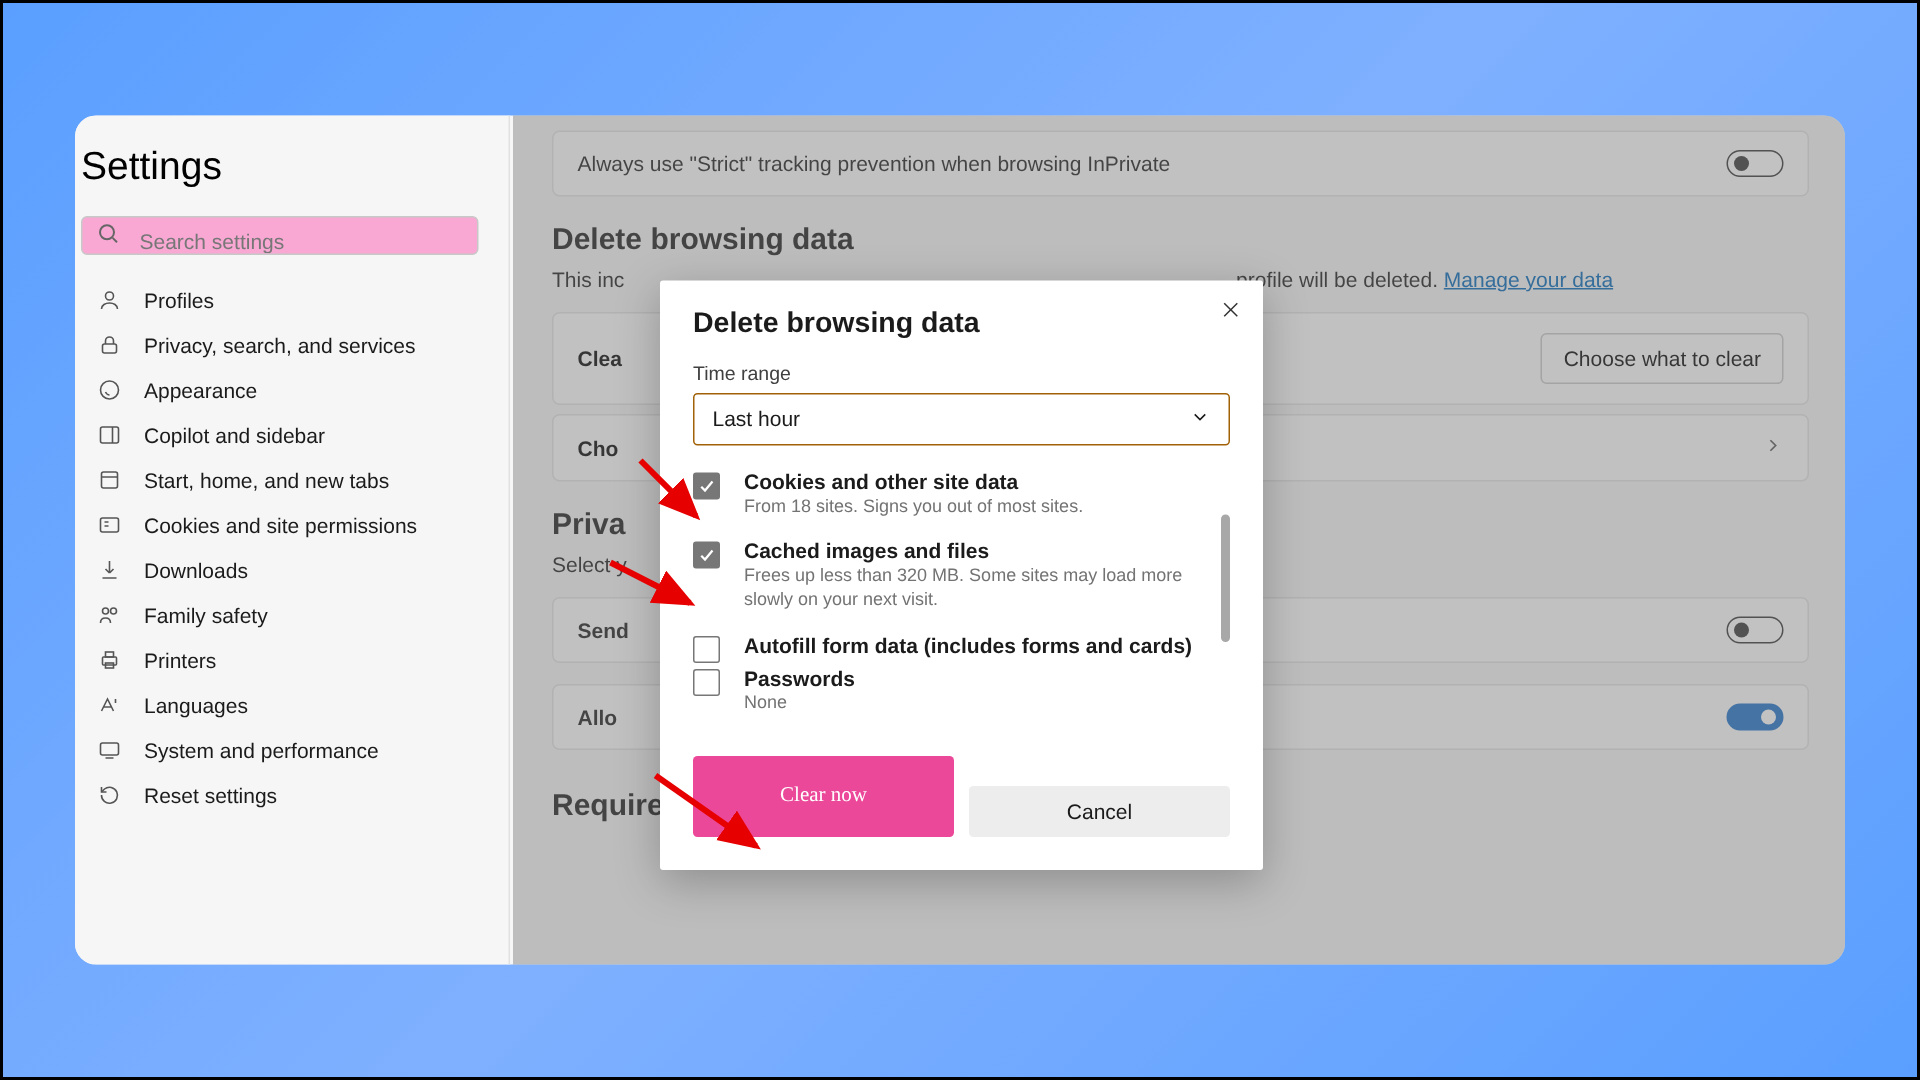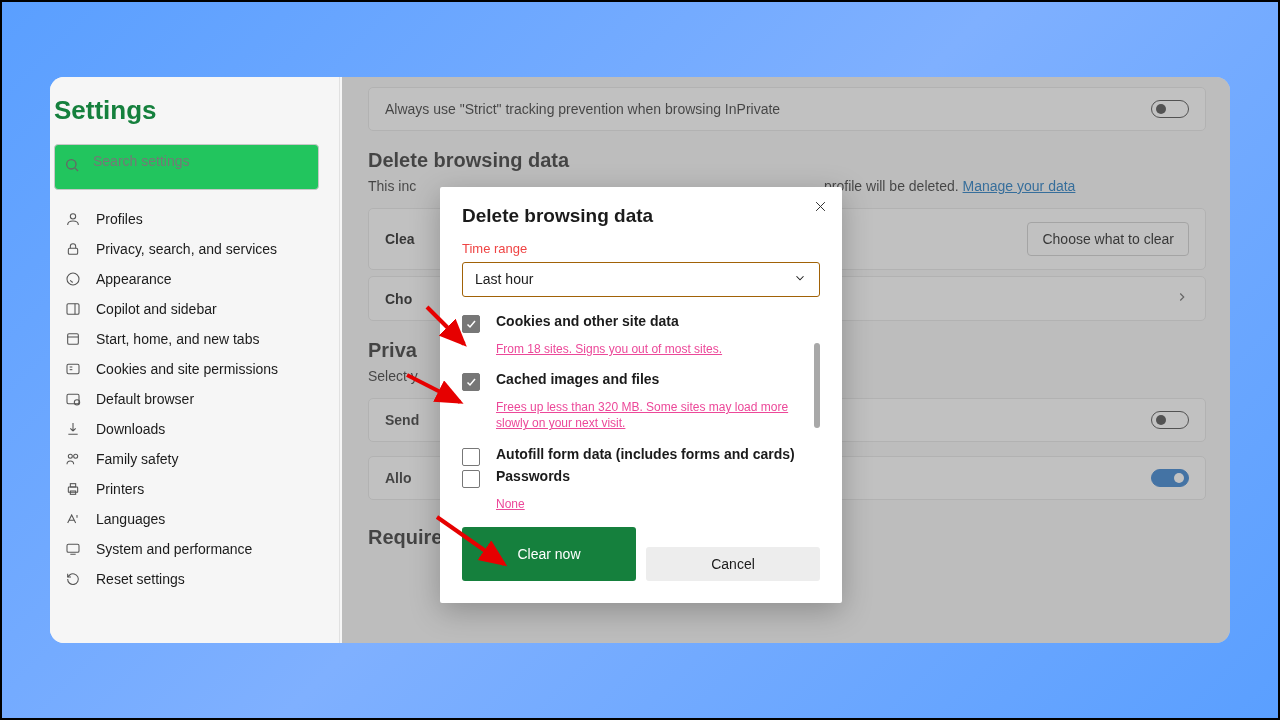--- a/index.html
+++ b/index.html
@@ -1,22 +1,22 @@
 <!DOCTYPE html>
 <html><head>
 <meta charset="utf-8">
 <style>
   * { box-sizing: border-box; margin: 0; padding: 0; font-family: 'Segoe UI', Arial, sans-serif; }
   body { width: 1280px; height: 720px; overflow: hidden; background: linear-gradient(135deg, #5a9fff 0%, #7fb0ff 50%, #5a9fff 100%); position: relative; border: 2px solid #000; }
   .app-window { position: absolute; top: 75px; left: 48px; right: 48px; bottom: 75px; background: #f6f6f6; border-radius: 14px; overflow: hidden; display: flex; }
   
   .sidebar { width: 290px; background: #f6f6f6; border-right: 1px solid #e1e1e1; padding: 18px 16px 0 0; overflow: hidden; }
-  .sidebar h1 { font-size: 26px; font-weight: 700; color: #15803d; margin: 0 0 18px 4px; }
+  .sidebar h1 { font-size: 26px; font-weight: 400; color: #000000; margin: 0 0 18px 4px; }
   .search-wrap { position: relative; margin: 0 4px 14px 4px; }
-  .search-input { width: 100%; padding: 8px 10px 20px 38px; border: 1px solid #c8c8c8; border-radius: 4px; background: #22c55e; font-size: 14px; color: #555; }
+  .search-input { width: 100%; padding: 8px 10px 0 38px; border: 1px solid #c8c8c8; border-radius: 4px; background: #f9a8d4; font-size: 14px; color: #555; }
   .search-input::placeholder { color: #777; }
   .search-icon { position: absolute; left: 10px; top: 50%; transform: translateY(-50%); color: #666; }
   .nav-list { list-style: none; }
   .nav-list li { display: flex; align-items: center; gap: 14px; padding: 7px 10px 7px 14px; font-size: 14px; color: #1b1b1b; cursor: pointer; }
   .nav-list li .nav-icon { width: 18px; color: #555; display: inline-flex; justify-content: center; }
   
   .main { flex: 1; padding: 10px 24px 0 28px; overflow: hidden; position: relative; }
   .setting-row { background: #fdfdfd; border: 1px solid #e2e2e2; border-radius: 5px; padding: 12px 16px; margin-bottom: 14px; display: flex; align-items: center; justify-content: space-between; }
   .setting-row .label { font-size: 14px; color: #1b1b1b; }
   .section-title { font-size: 20px; font-weight: 600; color: #1b1b1b; margin: 18px 0 6px 0; }
@@ -28,32 +28,32 @@
   
   .toggle { width: 38px; height: 18px; border-radius: 10px; background: #fff; border: 1px solid #333; position: relative; }
   .toggle .knob { position: absolute; width: 10px; height: 10px; border-radius: 50%; background: #333; top: 3px; left: 4px; }
   .toggle.on { background: #1a6fc9; border-color: #1a6fc9; }
   .toggle.on .knob { background: #fff; left: auto; right: 4px; }
   
   .modal-overlay { position: absolute; inset: 0; background: rgba(120,120,120,0.45); }
   .modal { position: absolute; top: 185px; left: 438px; width: 402px; background: #fff; border-radius: 2px; box-shadow: 0 8px 30px rgba(0,0,0,0.25); padding: 18px 22px 22px 22px; }
   .modal-close { position: absolute; top: 12px; right: 14px; cursor: pointer; color: #333; }
   .modal h2 { font-size: 19px; font-weight: 600; color: #1b1b1b; margin-bottom: 14px; }
-  .modal-label { font-size: 13px; color: #ef4444; margin-bottom: 6px; }
+  .modal-label { font-size: 13px; color: #404040; margin-bottom: 6px; }
   .time-select { width: 100%; border: 1px solid #a16207; border-radius: 3px; padding: 8px 12px; font-size: 14px; color: #1b1b1b; display: flex; justify-content: space-between; align-items: flex-start; cursor: pointer; margin-bottom: 16px; }
   .check-list { max-height: 200px; overflow: hidden; position: relative; padding-right: 16px; }
   .check-item { display: flex; gap: 16px; margin-bottom: 14px; }
   .checkbox { width: 18px; height: 18px; border: 1.5px solid #777; border-radius: 2px; flex-shrink: 0; margin-top: 2px; display: flex; align-items: center; justify-content: center; cursor: pointer; }
   .checkbox.checked { background: #777; border-color: #777; color: #fff; }
   .check-label { font-size: 14px; font-weight: 600; color: #1b1b1b; }
-  .check-sub { font-size: 12px; color: #ec4899; margin-top: 12px; line-height: 1.35; text-decoration: underline; }
+  .check-sub { font-size: 12px; color: #737373; margin-top: 0; line-height: 1.35; }
   .scrollbar-track { position: absolute; right: 0; top: 30px; width: 6px; height: 85px; background: #a8a8a8; border-radius: 3px; }
   .modal-actions { display: flex; gap: 10px; margin-top: 14px; }
   .btn { flex: 1; padding: 9px 0; font-size: 14px; border: none; border-radius: 3px; cursor: pointer; text-align: center; }
-  .btn-primary { background: #15803d; color: #fff; }
+  .btn-primary { background: #ec4899; color: #fff; font-family: Liberation Serif, serif; }
   .btn-secondary { background: #ededed; color: #1b1b1b; margin-top: 20px; }
   
   .arrow { position: absolute; pointer-events: none; }
   .arrow svg { overflow: visible; }
 </style>
 </head>
 <body>
 
 <div class="app-window">
 
@@ -116,29 +116,20 @@
         </li>
       <li>
           <span class="nav-icon">
             <svg width="16" height="16" viewBox="0 0 24 24" fill="none" stroke="currentColor" stroke-width="1.6">
               <rect x="3" y="5" width="18" height="14" rx="2"></rect>
               <line x1="7" y1="9" x2="11" y2="9"></line>
               <line x1="7" y1="13" x2="11" y2="13"></line>
             </svg>
           </span>
           <span>Cookies and site permissions</span>
-        </li>
-      <li>
-          <span class="nav-icon">
-            <svg width="16" height="16" viewBox="0 0 24 24" fill="none" stroke="currentColor" stroke-width="1.6">
-              <rect x="3" y="5" width="18" height="14" rx="2"></rect>
-              <circle cx="18" cy="17" r="4"></circle>
-            </svg>
-          </span>
-          <span>Default browser</span>
         </li>
       <li>
           <span class="nav-icon">
             <svg width="16" height="16" viewBox="0 0 24 24" fill="none" stroke="currentColor" stroke-width="1.6">
               <path d="M12 3v12m0 0l-4-4m4 4l4-4M5 20h14"></path>
             </svg>
           </span>
           <span>Downloads</span>
         </li>
       <li>

